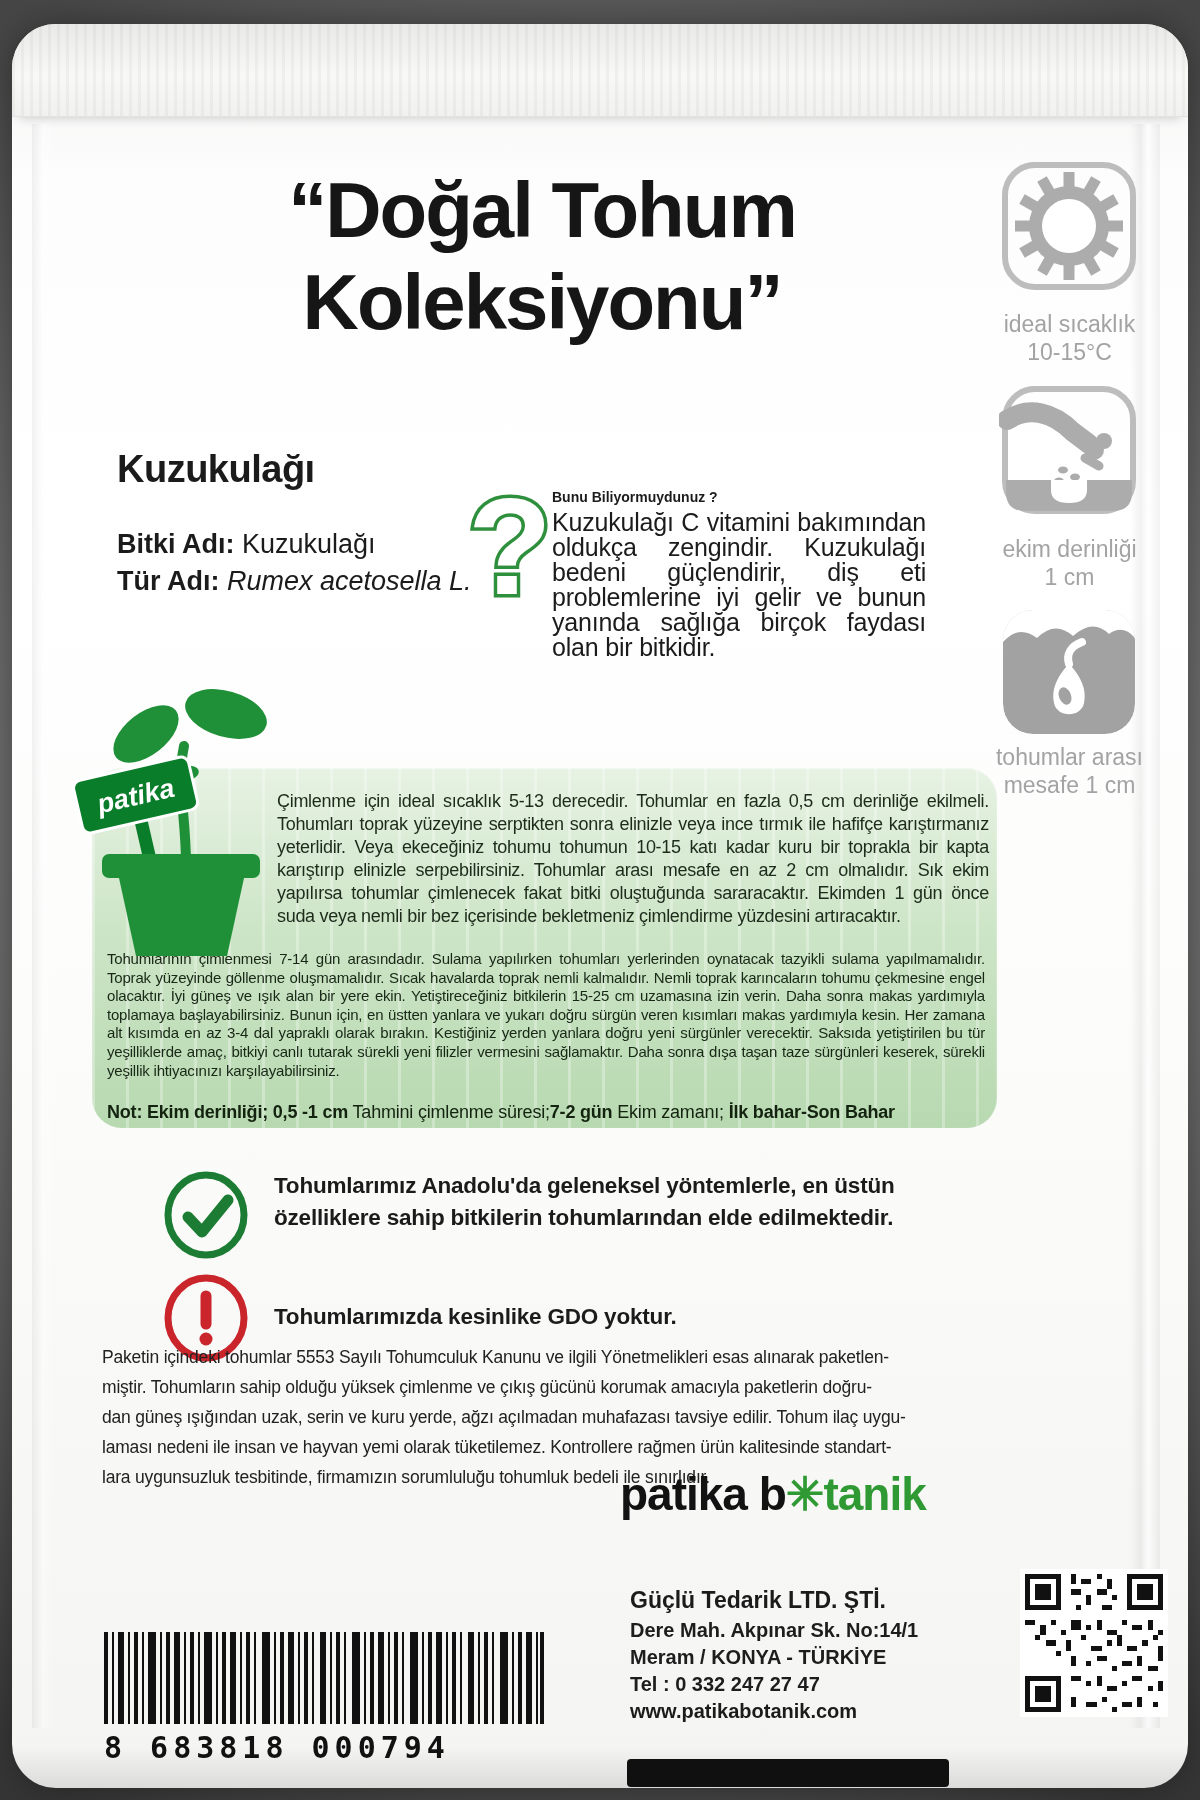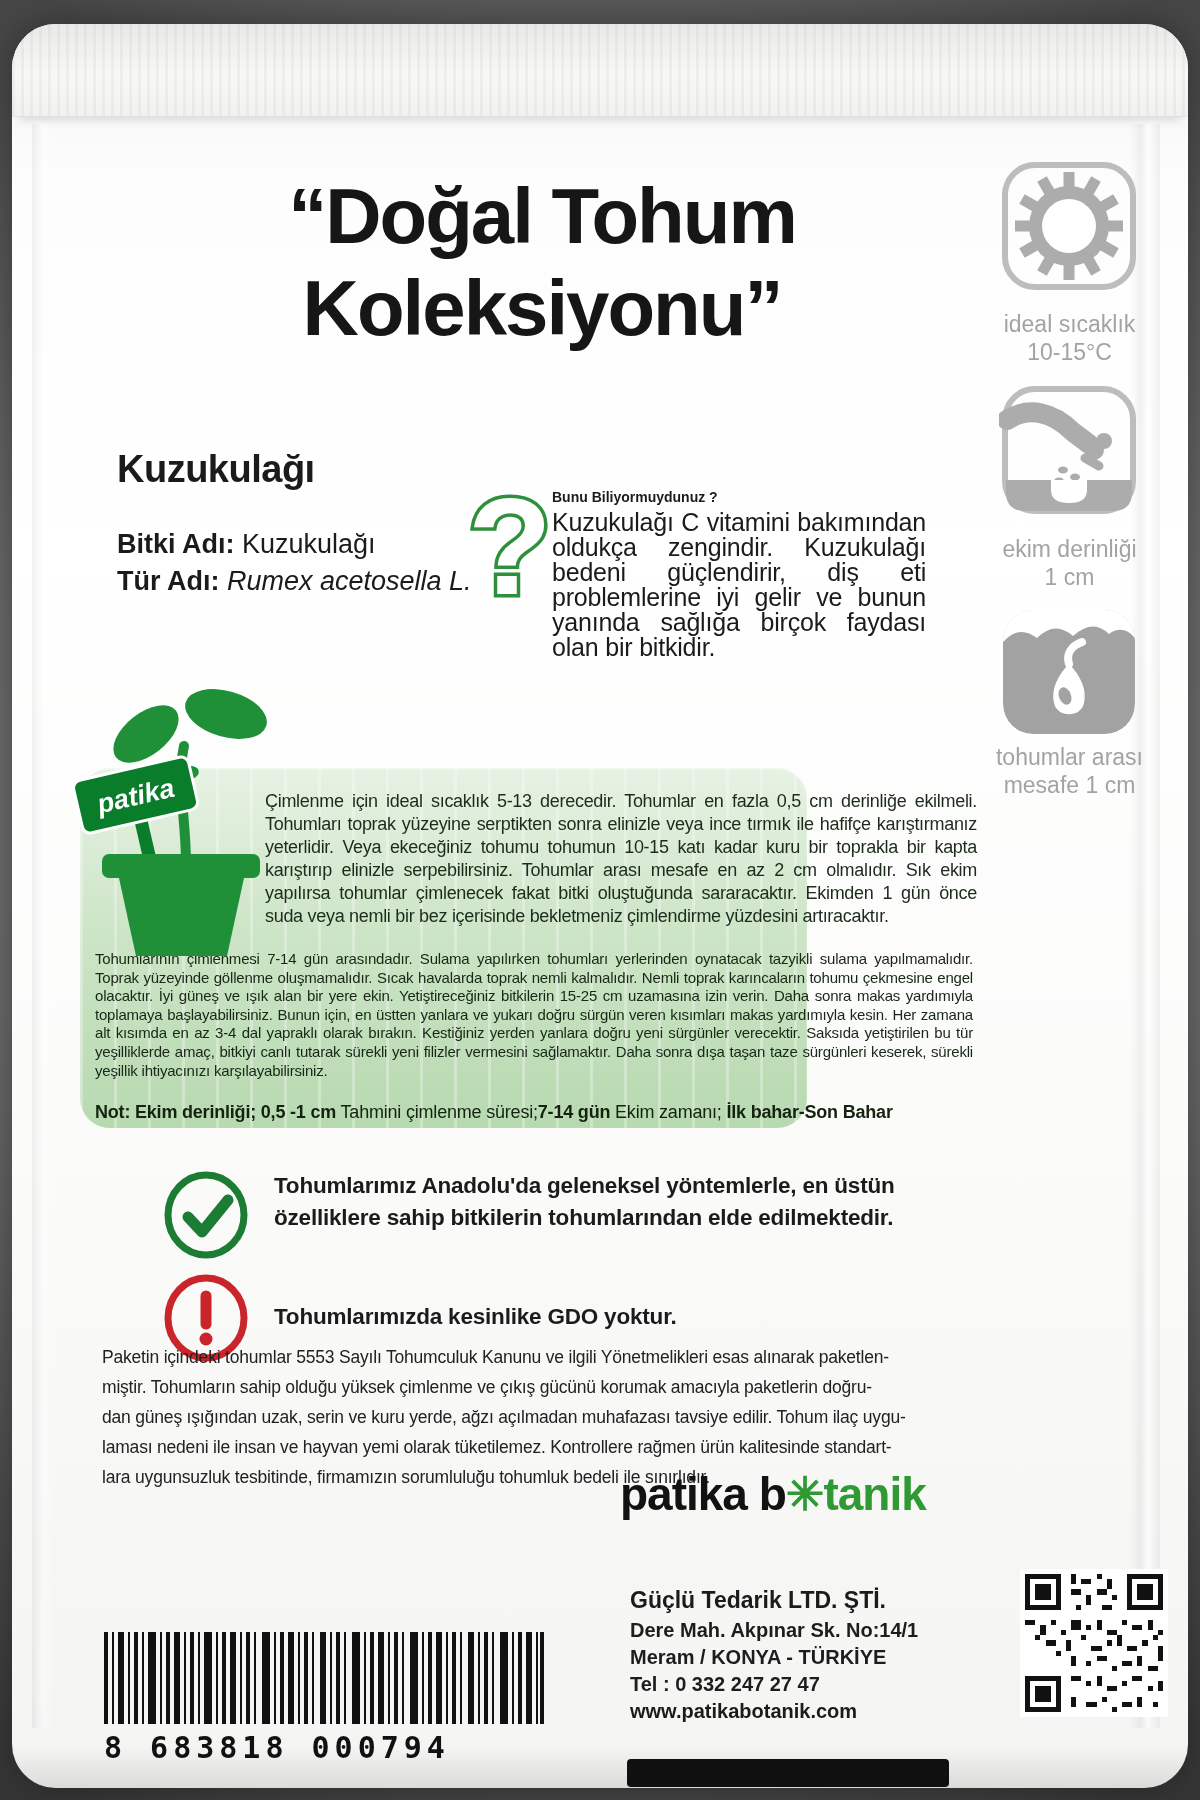--- a/index.html
+++ b/index.html
@@ -23,34 +23,34 @@
       linear-gradient(180deg,#e9e9e8 0%,#f8f8f7 55%,#f1f1f0 100%);
     border-bottom:1px solid #e2e2e0;
     box-shadow:0 8px 10px -7px rgba(0,0,0,.18);
   }
   .fold-right{right:28px;top:100px;bottom:60px;width:30px;
     background:linear-gradient(90deg,rgba(0,0,0,0) 0%,rgba(0,0,0,.05) 35%,rgba(255,255,255,.6) 60%,rgba(0,0,0,.05) 100%);}
   .fold-left{left:20px;top:100px;bottom:60px;width:22px;
     background:linear-gradient(90deg,rgba(0,0,0,.05),rgba(255,255,255,.4),rgba(0,0,0,0));}
   .bottom-crease{left:0;right:0;bottom:0;height:42px;
     background:linear-gradient(180deg,rgba(0,0,0,0),rgba(0,0,0,.10));}
-  .title{left:150px;top:146px;width:760px;text-align:center;
+  .title{left:150px;top:140px;width:760px;text-align:center;
     font-size:78px;line-height:92px;font-weight:800;letter-spacing:-2px;color:#161616;}
   .spec-icon{left:987px;width:140px;}
   .spec-cap{left:950px;width:215px;text-align:center;color:#a3a3a3;
     font-size:23px;line-height:28px;}
   .heading{left:105px;top:424px;font-size:38px;font-weight:bold;letter-spacing:-.5px;}
   .names{left:105px;top:502px;font-size:27px;line-height:37px;}
   .names b{font-weight:bold;}
   .species-value{font-style:italic;}
   .dyk-icon{left:452px;top:458px;}
   .dyk{left:540px;top:460px;width:374px;}
   .dyk-title{font-size:14px;font-weight:600;line-height:26px;}
   .dyk-body{font-size:25px;line-height:25px;text-align:justify;letter-spacing:-.2px;}
-  .growbox{left:68px;top:744px;width:727px;height:360px;border-radius:30px;
+  .growbox{left:80px;top:744px;width:905px;height:360px;border-radius:30px;
     background:
       repeating-linear-gradient(90deg, rgba(255,255,255,.30) 0 3px, rgba(255,255,255,0) 3px 34px),
       linear-gradient(180deg,#e7f2e3 0%,#cde5c7 45%,#b7d9b0 100%);
     box-shadow:inset 0 1px 2px rgba(255,255,255,.6);}
   .grow-main{position:absolute;left:185px;top:22px;width:712px;
     font-size:18px;line-height:23px;text-align:justify;letter-spacing:-.3px;color:#1c2b1a;}
   .grow-small{position:absolute;left:15px;top:182px;width:878px;
     font-size:15px;line-height:18.6px;text-align:justify;letter-spacing:-.2px;color:#182716;}
   .grow-note{position:absolute;left:15px;top:334px;width:900px;font-size:18px;color:#14230f;letter-spacing:-.2px;}
   .grow-note .b{font-weight:bold;}
@@ -166,21 +166,21 @@
   </div>
   <div class="abs dyk">
     <div class="dyk-title">Bunu Biliyormuydunuz ?</div>
     <div class="dyk-body">Kuzukulağı C vitamini bakımından oldukça zengindir. Kuzukulağı bedeni güçlendirir, diş eti problemlerine iyi gelir ve bunun yanında sağlığa birçok faydası olan bir bitkidir.</div>
   </div>
 
   <div class="abs growbox">
     <div class="grow-main">Çimlenme için ideal sıcaklık 5-13 derecedir. Tohumlar en fazla 0,5 cm derinliğe ekilmeli. Tohumları toprak yüzeyine serptikten sonra elinizle veya ince tırmık ile hafifçe karıştırmanız yeterlidir. Veya ekeceğiniz tohumu tohumun 10-15 katı kadar kuru bir toprakla bir kapta karıştırıp elinizle serpebilirsiniz. Tohumlar arası mesafe en az 2 cm olmalıdır. Sık ekim yapılırsa tohumlar çimlenecek fakat bitki oluştuğunda sararacaktır. Ekimden 1 gün önce suda veya nemli bir bez içerisinde bekletmeniz çimlendirme yüzdesini artıracaktır.</div>
     <div class="grow-small">Tohumlarının çimlenmesi 7-14  gün arasındadır. Sulama yapılırken tohumları yerlerinden oynatacak tazyikli sulama yapılmamalıdır. Toprak yüzeyinde göllenme oluşmamalıdır. Sıcak havalarda toprak nemli kalmalıdır. Nemli toprak karıncaların tohumu çekmesine engel olacaktır. İyi güneş ve ışık alan bir yere ekin. Yetiştireceğiniz bitkilerin 15-25 cm uzamasına izin verin. Daha sonra makas yardımıyla toplamaya başlayabilirsiniz. Bunun için, en üstten yanlara ve yukarı doğru sürgün veren kısımları makas yardımıyla kesin. Her zamana alt kısımda en az 3-4 dal yapraklı olarak bırakın. Kestiğiniz yerden yanlara doğru yeni sürgünler verecektir. Saksıda yetiştirilen bu tür yeşilliklerde amaç, bitkiyi canlı tutarak sürekli yeni filizler vermesini sağlamaktır. Daha sonra dışa taşan taze sürgünleri keserek, sürekli yeşillik ihtiyacınızı karşılayabilirsiniz.</div>
     <div class="grow-note">
-      <span class="b">Not: Ekim derinliği; 0,5 -1 cm</span><span> Tahmini çimlenme süresi;</span><span class="b">7-14 gün</span><span>  Ekim zamanı; </span><span class="b">İlk bahar-Son Bahar</span>
+      <span class="b">Not: Ekim derinliği; 0,5 -1 cm</span><span> Tahmini çimlenme süresi;</span><span class="b">7-2 gün</span><span>  Ekim zamanı; </span><span class="b">İlk bahar-Son Bahar</span>
     </div>
   </div>
 
   <div class="abs plant-art">
     <svg width="250" height="305" viewBox="0 0 250 305">
       <path d="M122,200 C122,150 112,120 120,82" fill="none" stroke="#1f9038" stroke-width="10" stroke-linecap="round"></path>
       <ellipse cx="82" cy="70" rx="38" ry="21" transform="rotate(-38 82 70)" fill="#1f9038"></ellipse>
       <ellipse cx="162" cy="50" rx="42" ry="23" transform="rotate(16 162 50)" fill="#1f9038"></ellipse>
       <ellipse cx="120" cy="110" rx="15" ry="8" transform="rotate(-12 120 110)" fill="#1f9038"></ellipse>
       <g transform="translate(8,118) rotate(-13)">

